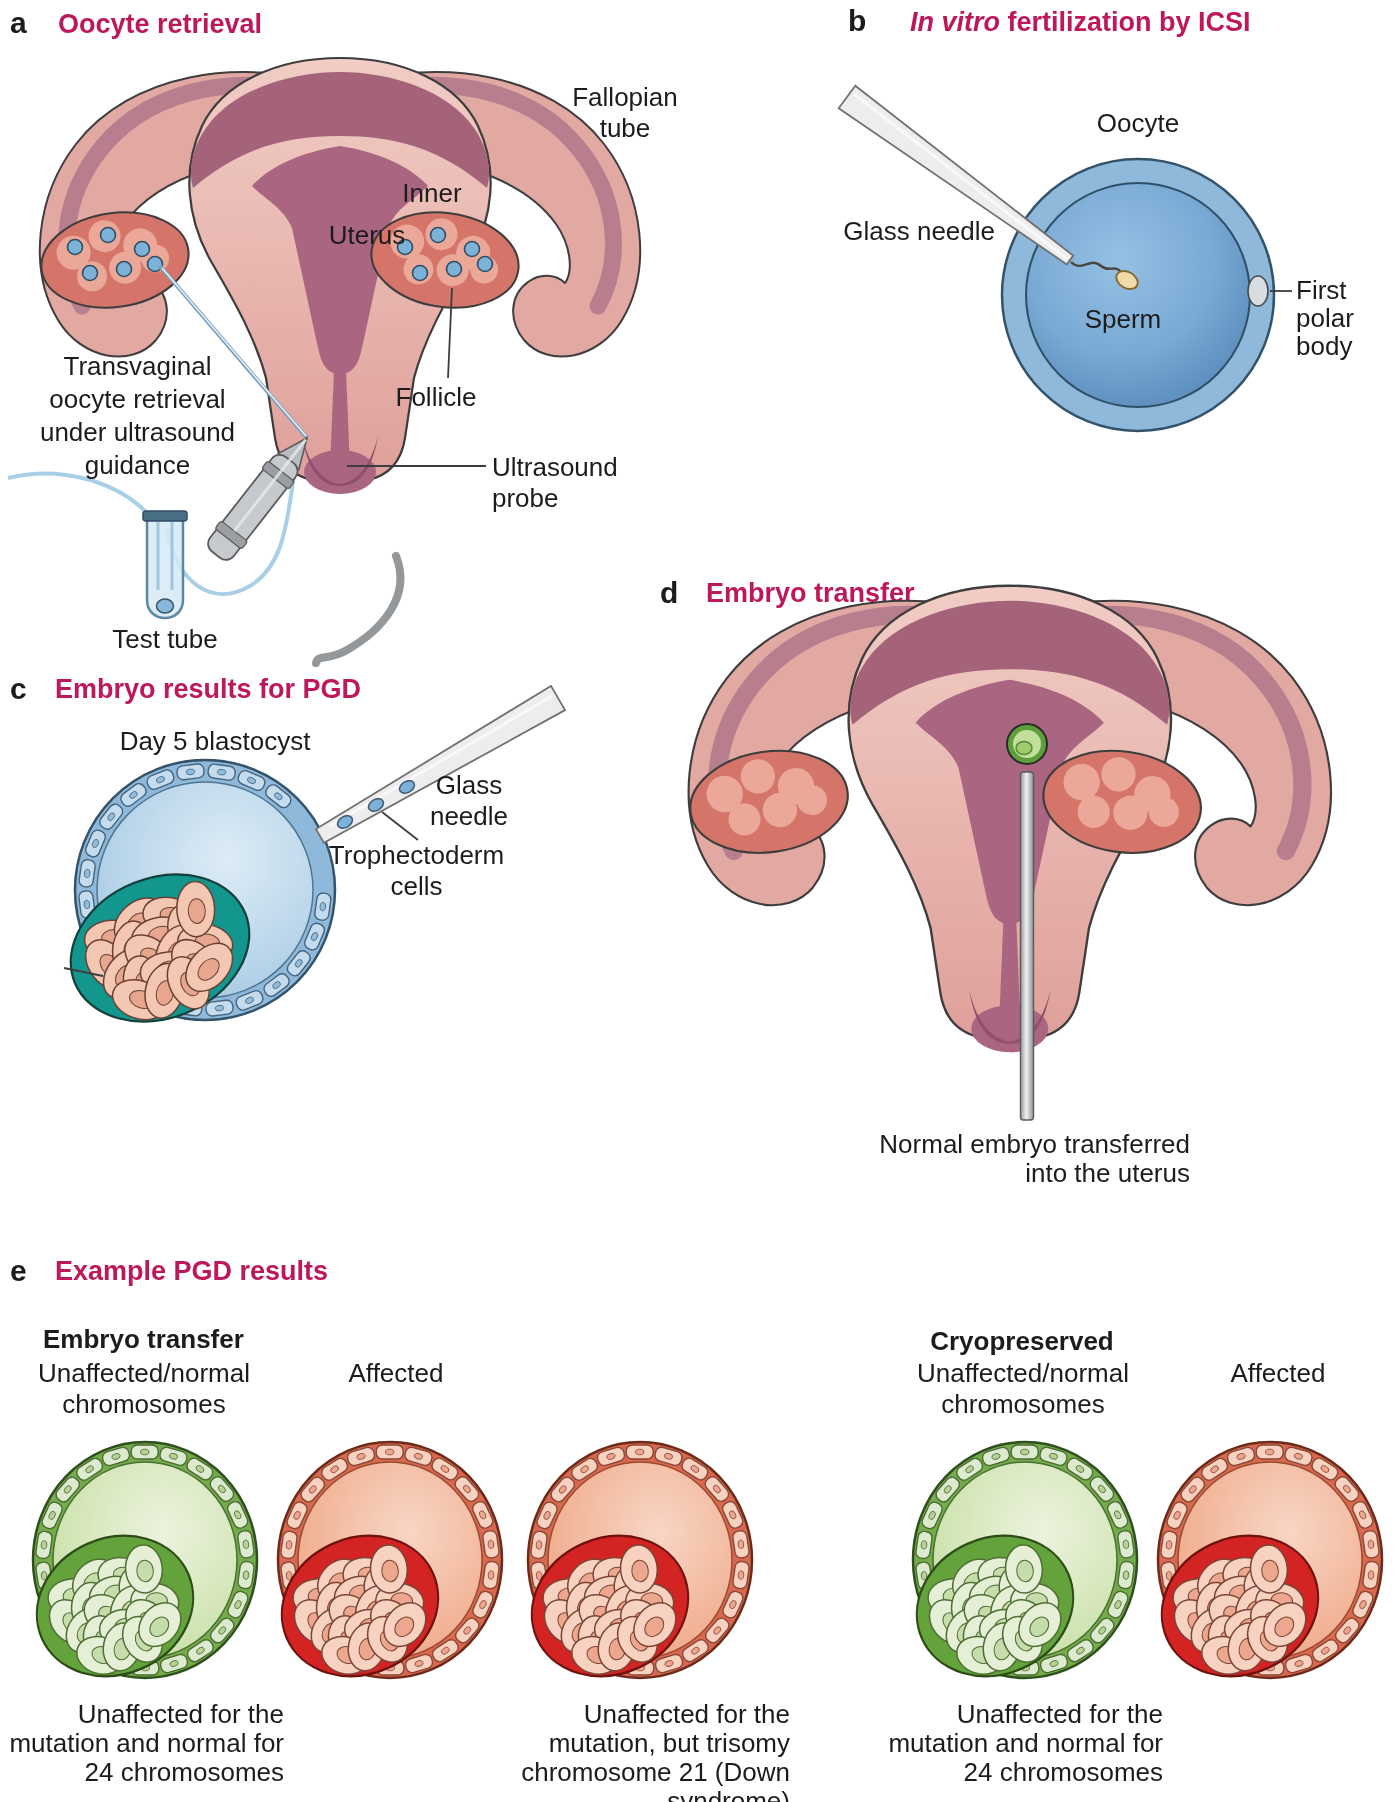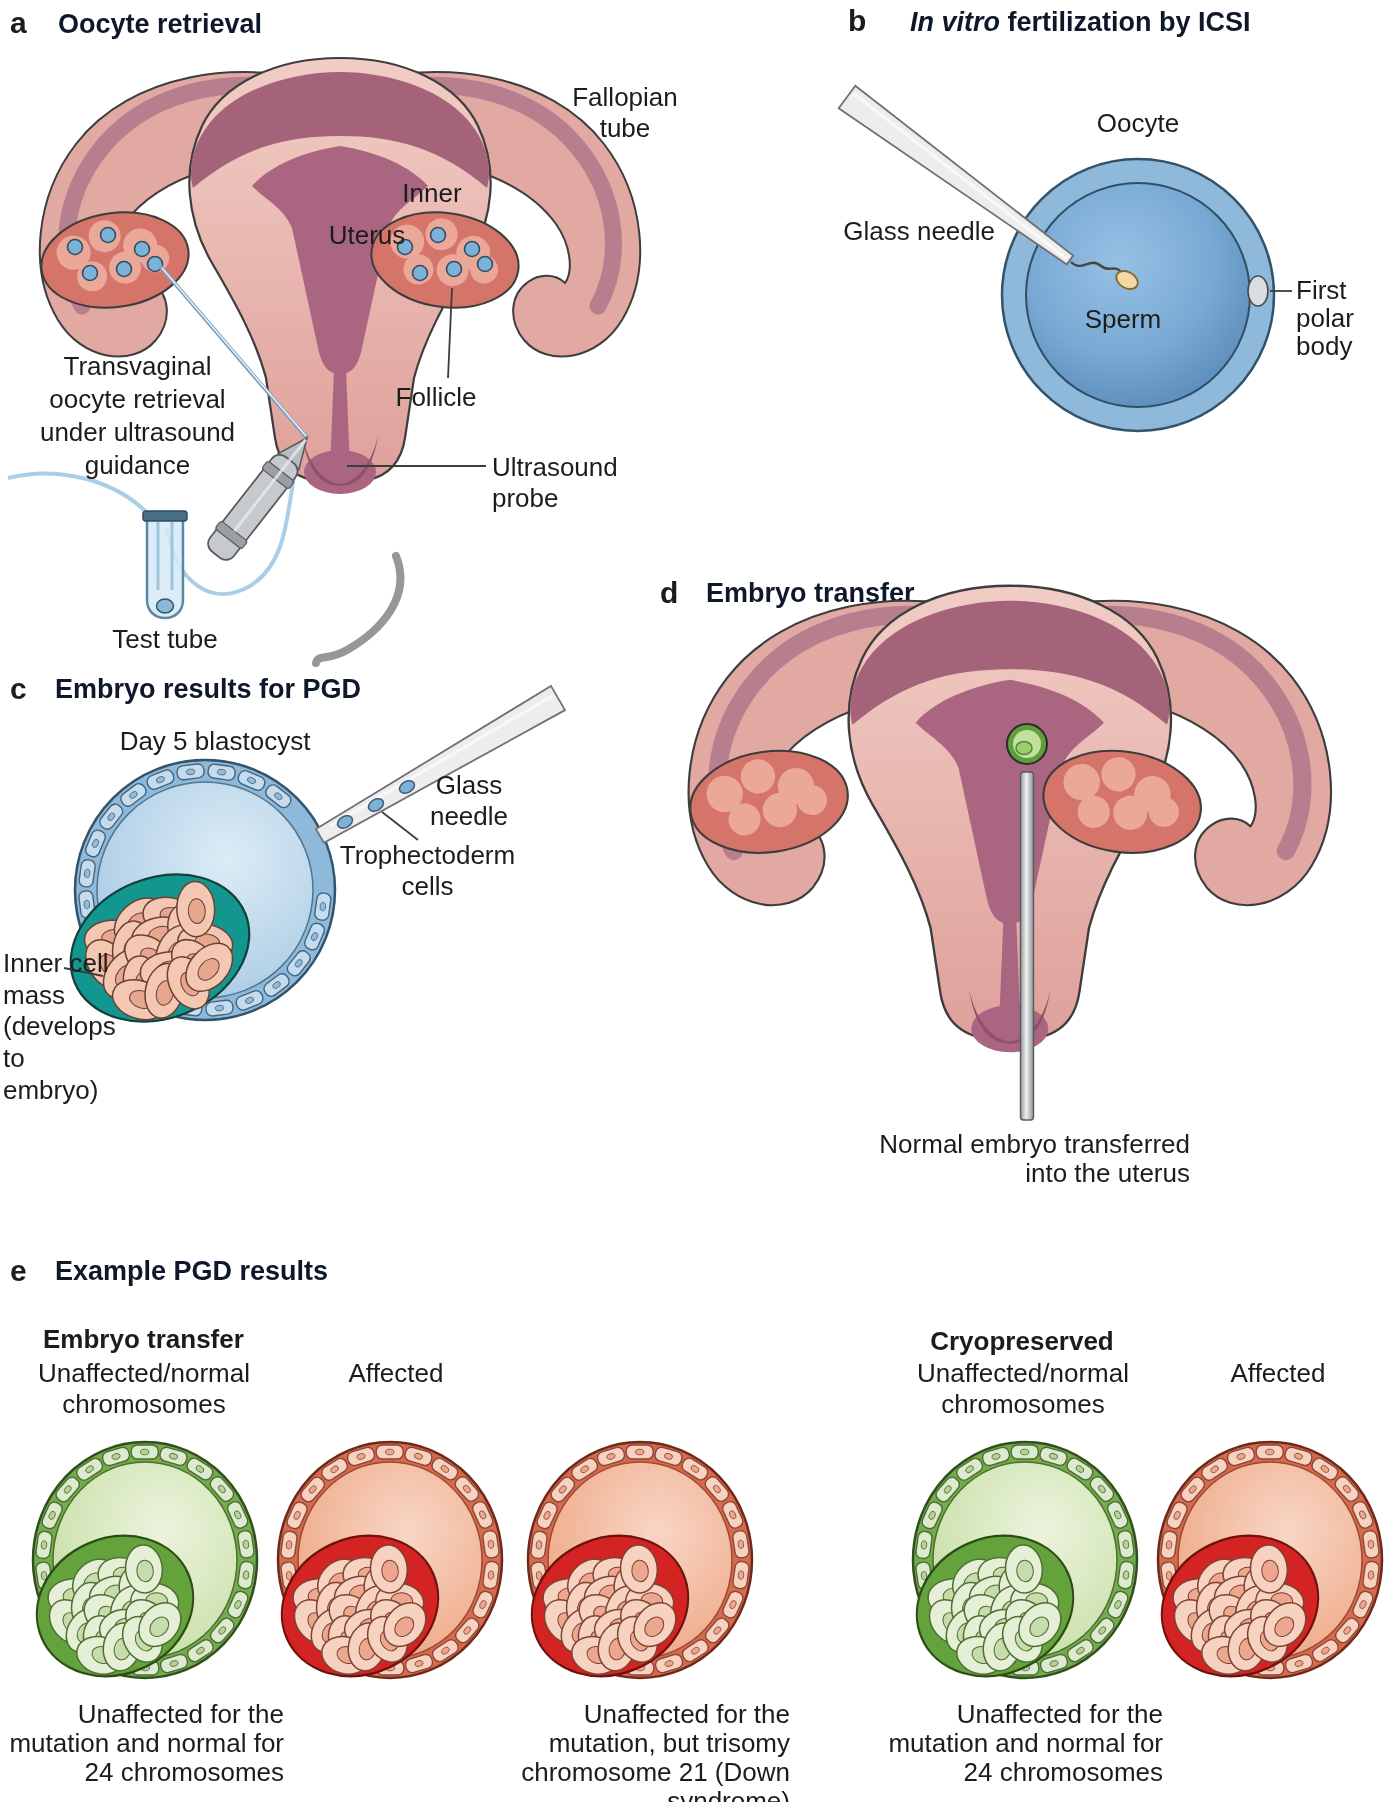--- a/index.html
+++ b/index.html
@@ -1,19 +1,19 @@
 <!DOCTYPE html>
 <html><head>
 <meta charset="utf-8">
 <style>
   html,body{margin:0;padding:0;background:#fff;}
   #canvas{position:relative;width:1395px;height:1802px;background:#fff;overflow:hidden;
           font-family:"Liberation Sans","DejaVu Sans",sans-serif;color:#1c1c1c;}
   .tag{position:absolute;font-size:30px;font-weight:bold;color:#1c1c1c;}
-  .ptitle{position:absolute;font-size:27px;font-weight:bold;color:#0f172a;white-space:nowrap;}
+  .ptitle{position:absolute;font-size:27px;font-weight:bold;color:#be185d;white-space:nowrap;}
   .lbl{position:absolute;font-size:26px;line-height:1.18;color:#1c1c1c;}
   .c{text-align:center;}
   .r{text-align:right;}
   .bold{font-weight:bold;}
   svg{position:absolute;overflow:visible;}
   .cap{position:absolute;font-size:26px;line-height:1.12;color:#1c1c1c;text-align:right;}
 </style>
 </head>
 <body>
 
@@ -268,22 +268,21 @@
       <ellipse cx="345" cy="132" rx="8" ry="5.5" transform="rotate(-29 345 132)"></ellipse>
       <ellipse cx="376" cy="115" rx="8" ry="5.5" transform="rotate(-29 376 115)"></ellipse>
       <ellipse cx="407" cy="97" rx="8" ry="5.5" transform="rotate(-29 407 97)"></ellipse>
     </g>
     <line x1="418" y1="150" x2="382" y2="122" stroke="#3d3d3d" stroke-width="1.8"></line>
     <line x1="64" y1="278" x2="103" y2="286" stroke="#3d3d3d" stroke-width="1.8"></line>
   </svg>
 
   <div class="lbl c" style="left:105px;top:726px;width:220px">Day 5 blastocyst</div>
   <div class="lbl c" style="left:408px;top:770px;width:122px">Glass needle</div>
-  <div class="lbl c" style="left:330px;top:840px;width:195px">Trophectoderm cells</div>
-  <div class="lbl" style="left:3px;top:948px;width:122px;line-height:1.22">Inner cell mass (develops to embryo)</div>
+  <div class="lbl c" style="left:319px;top:840px;width:195px">Trophectoderm cells</div>
 
   <div class="tag" style="left:660px;top:576px">d</div>
   <div class="ptitle" style="left:706px;top:578px">Embryo transfer</div>
 
   <svg style="left:590px;top:600px" width="805" height="560" viewBox="0 0 805 560">
     <use href="#uterusShape" transform="translate(56,-25) scale(1.07)"></use>
 
     <rect x="430.5" y="172" width="13" height="348" rx="3" fill="url(#gSteel)" stroke="#5a5a5a" stroke-width="1.4"></rect>
 
     <g>

